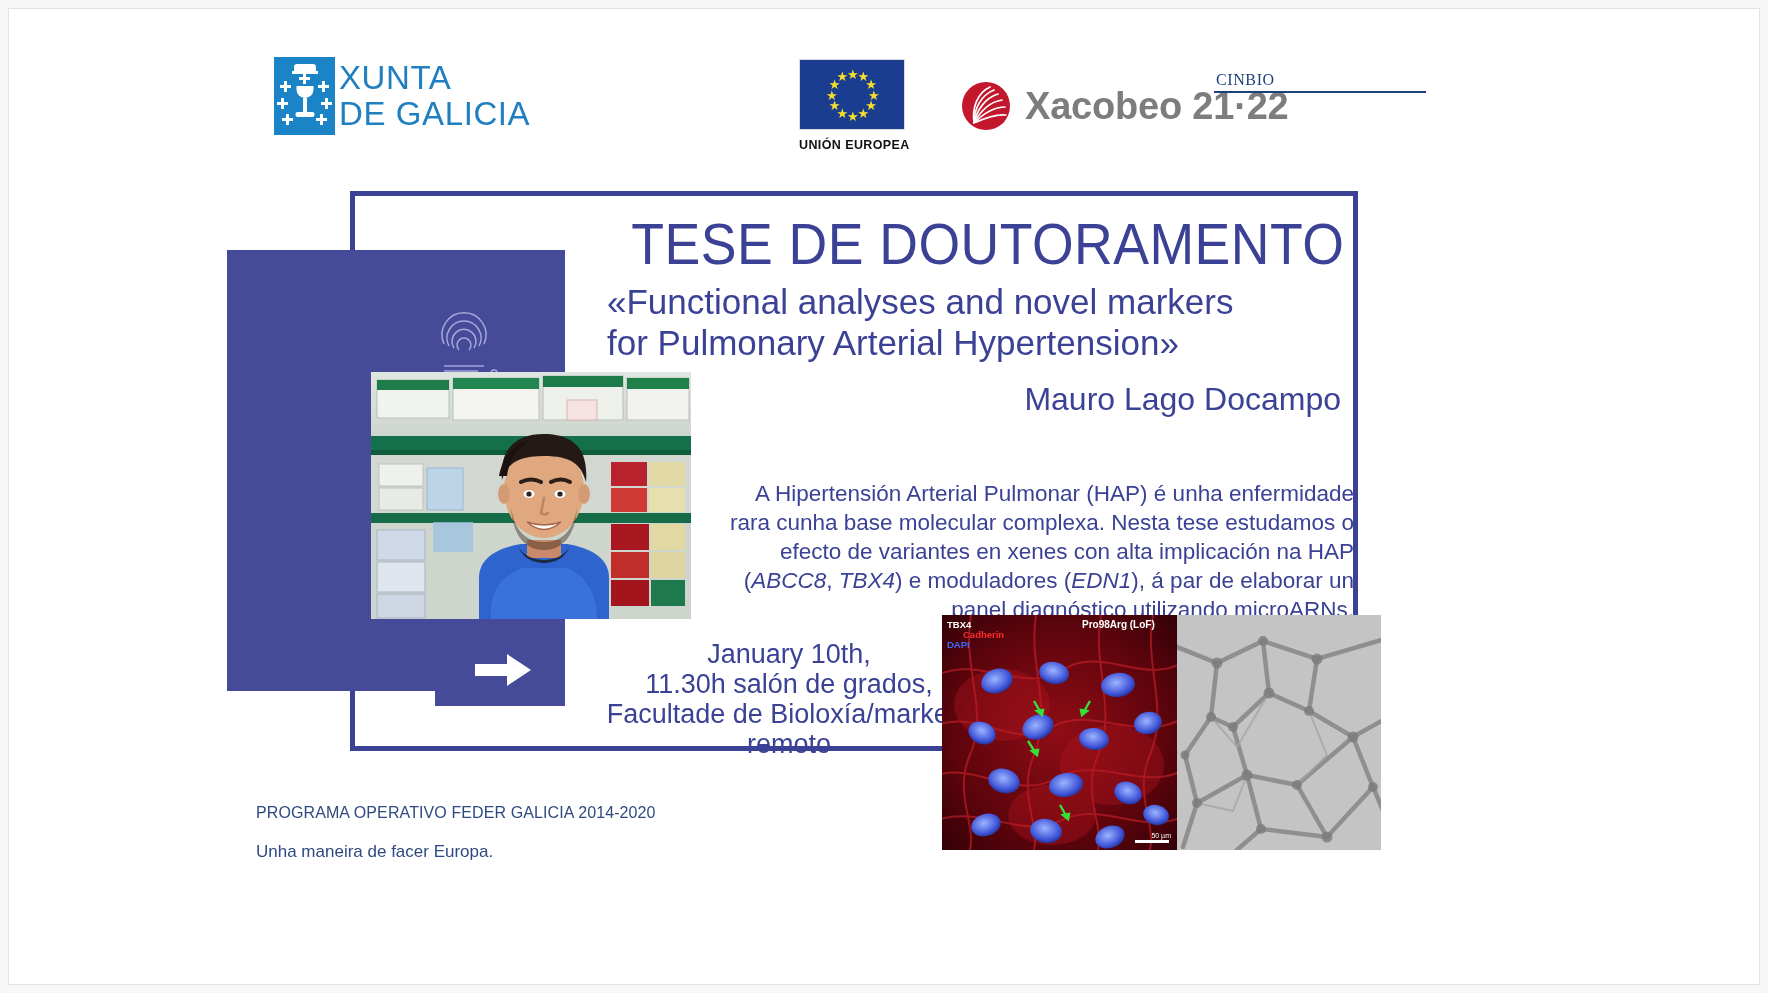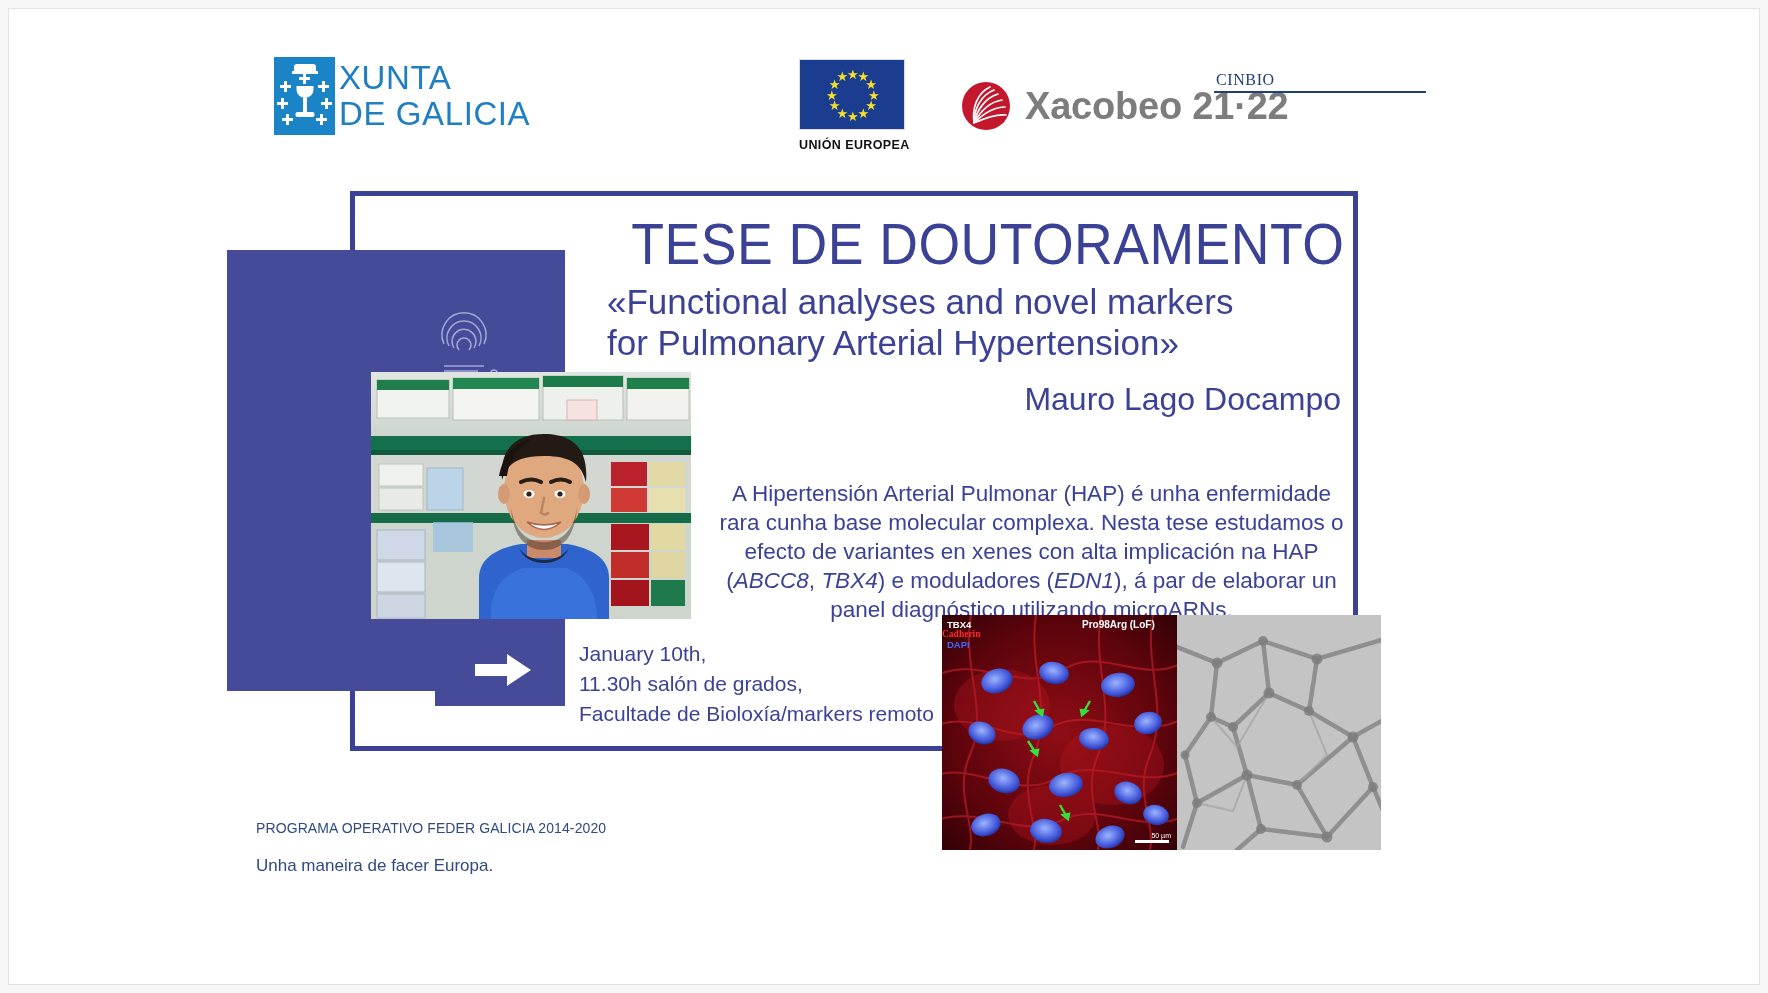--- a/index.html
+++ b/index.html
@@ -149,56 +149,56 @@
     text-align: left; color: #3b4296;
     font-size: 35px; line-height: 41px;
   }
   .author {
     position: absolute; left: 598px; top: 372px; width: 748px;
     text-align: right; padding-right: 14px;
     color: #3b4296; font-size: 32px;
   }
   .abstract {
     position: absolute; left: 700px; top: 470px; width: 645px;
-    text-align: center;
+    text-align: right;
     color: #3b4296; font-size: 22.5px; line-height: 29px;
   }
   .abstract i { font-style: italic; }
 
   .event {
     position: absolute; left: 570px; top: 630px; width: 420px;
-    color: #3b4296; font-size: 21px; line-height: 30px;
+    color: #3b4296; font-size: 27px; line-height: 30px; text-align: center;
   }
 
   
   .micro {
     position: absolute; left: 933px; top: 606px;
     width: 439px; height: 235px;
     display: flex;
   }
   .micro-fluor { position: relative; width: 235px; height: 235px; overflow: hidden; background: #3a0008; }
   .micro-bright { position: relative; width: 204px; height: 235px; overflow: hidden; background: #b9b9b9; }
   .micro-lab {
     position: absolute; font-size: 9.5px; font-weight: bold; line-height: 11px;
     font-family: "Liberation Sans", sans-serif;
   }
   .lab-tbx4 { left: 5px; top: 4px;  color: #ffffff; }
-  .lab-cad  { left: 0; top: 14px; color: #ff2a2a; font-family: Liberation Serif, serif; }
+  .lab-cad  { left: 21px; top: 14px; color: #ff2a2a; }
   .lab-dapi { left: 5px; top: 24px; color: #3c6bff; }
   .lab-geno { left: 140px; top: 4px; color: #ffffff; font-size: 10px; }
   .scalebar { position: absolute; right: 8px; bottom: 7px; width: 34px; height: 3px; background: #fff; }
   .scalebar-txt { position: absolute; right: 6px; bottom: 11px; color: #fff; font-size: 7px; }
 
   
   .footer {
     position: absolute; left: 247px; top: 795px;
     color: #2f4a80;
     font-family: "Liberation Sans", sans-serif;
   }
-  .footer .l1 { font-size: 14px; letter-spacing: .1px; margin-top: 16px; }
+  .footer .l1 { font-size: 16px; letter-spacing: .1px; }
   .footer .l2 { font-size: 17px; margin-top: 20px; }
 </style>
 </head>
 <body>
 
 <div class="page">
 
   <div class="logo-bar">
 
     <div class="xunta">

